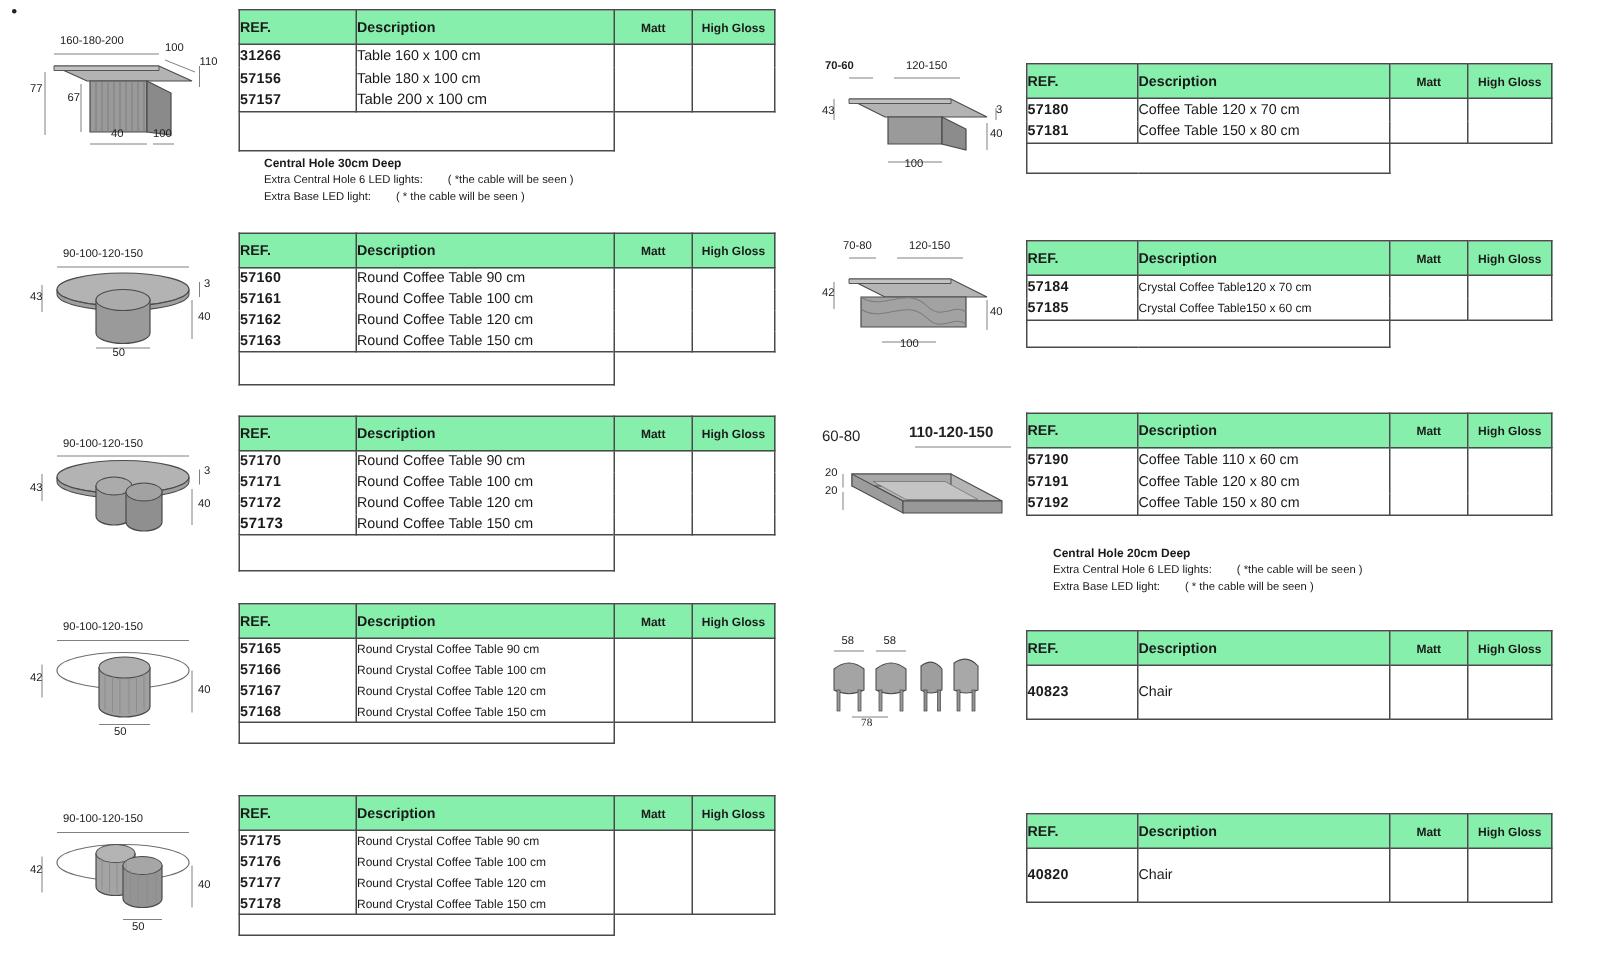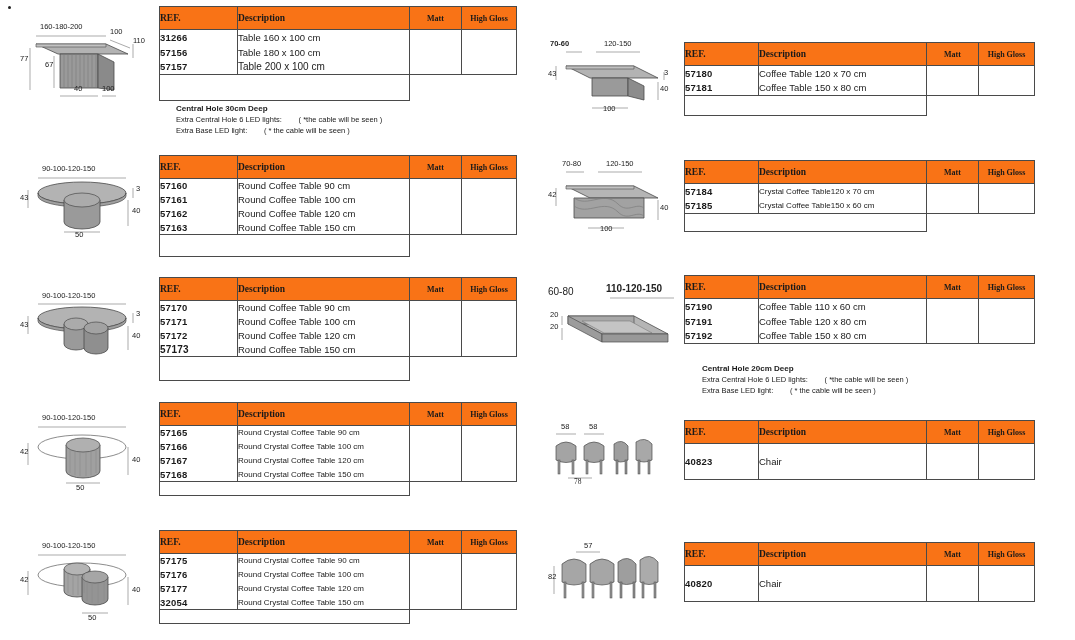--- a/index.html
+++ b/index.html
@@ -31,24 +31,23 @@
     border-collapse: collapse;
     table-layout: fixed;
     background: #fff;
   }
   table.spec th, table.spec td {
     border: 1px solid #4a4a4a;
     padding: 0;
     vertical-align: middle;
   }
   table.spec th {
-    background: #f97316;
+    background: #86efac;
     font-weight: bold;
     text-align: left;
-    font-family: Liberation Serif, serif;
   }
   .th-ref   { padding-left: 8px; }
   .th-desc  { padding-left: 8px; }
   .th-mid   { text-align: center !important; padding: 0; }
 
   .ref-cell {
     font-weight: bold;
     padding-left: 28px;
     letter-spacing: .2px;
   }
@@ -403,21 +402,21 @@
       </tr>
       <tr>
         <td class="ref-cell inner-none" style="height:14px; font-size:9.5px;">57176</td>
         <td class="desc-cell inner-none" style="font-size:8px;">Round Crystal Coffee Table 100 cm</td>
       </tr>
       <tr>
         <td class="ref-cell inner-none" style="height:14px; font-size:9.5px;">57177</td>
         <td class="desc-cell inner-none" style="font-size:8px;">Round Crystal Coffee Table 120 cm</td>
       </tr>
       <tr>
-        <td class="ref-cell nobord-top" style="height:14px; font-size:9.5px;">32054</td>
+        <td class="ref-cell nobord-top" style="height:14px; font-size:9.5px;">57178</td>
         <td class="desc-cell nobord-top" style="font-size:8px;">Round Crystal Coffee Table 150 cm</td>
       </tr>
       <tr>
         <td style="height:14px; border-right:none; border-top:none;"></td>
         <td style="border-left:none; border-top:none;"></td>
       </tr>
     </tbody>
   </table>
 
   <div class="block" style="left:548px; top:42px; width:130px; height:80px;">
@@ -636,42 +635,20 @@
     <tbody>
       <tr>
         <td class="ref-cell" style="height:36px; font-size:9.5px;">40823</td>
         <td class="desc-cell" style="font-size:9.5px;">Chair</td>
         <td></td>
         <td></td>
       </tr>
     </tbody>
   </table>
 
-  <div class="block" style="left:548px; top:540px; width:130px; height:80px;">
-    <svg width="130" height="80" viewBox="0 0 130 80">
-      <path d="M14,24 q12,-10 24,0 l0,18 q-12,6 -24,0 z" fill="#a6a6a6" stroke="#4a4a4a" stroke-width="0.7"></path>
-      <rect x="16" y="42" width="2" height="16" fill="#989898" stroke="#4a4a4a" stroke-width="0.5"></rect>
-      <rect x="34" y="42" width="2" height="16" fill="#989898" stroke="#4a4a4a" stroke-width="0.5"></rect>
-      <path d="M42,24 q12,-10 24,0 l0,18 q-12,6 -24,0 z" fill="#a6a6a6" stroke="#4a4a4a" stroke-width="0.7"></path>
-      <rect x="44" y="42" width="2" height="16" fill="#989898" stroke="#4a4a4a" stroke-width="0.5"></rect>
-      <rect x="62" y="42" width="2" height="16" fill="#989898" stroke="#4a4a4a" stroke-width="0.5"></rect>
-      <path d="M70,22 q10,-8 18,2 l0,18 q-10,5 -18,0 z" fill="#9e9e9e" stroke="#4a4a4a" stroke-width="0.7"></path>
-      <rect x="72" y="42" width="2" height="16" fill="#909090" stroke="#4a4a4a" stroke-width="0.5"></rect>
-      <rect x="85" y="42" width="2" height="16" fill="#909090" stroke="#4a4a4a" stroke-width="0.5"></rect>
-      <path d="M92,20 q10,-8 18,2 l0,20 q-9,5 -18,0 z" fill="#ababab" stroke="#4a4a4a" stroke-width="0.7"></path>
-      <rect x="94" y="42" width="2" height="16" fill="#949494" stroke="#4a4a4a" stroke-width="0.5"></rect>
-      <rect x="106" y="42" width="2" height="16" fill="#949494" stroke="#4a4a4a" stroke-width="0.5"></rect>
-      <g stroke="#555" stroke-width="0.5" fill="none">
-        <line x1="28" y1="12" x2="52" y2="12"></line>
-        <line x1="6" y1="26" x2="6" y2="54"></line>
-      </g>
-    </svg>
-    <div class="dim" style="left:36px; top:1px;">57</div>
-    <div class="dim" style="left:0px; top:32px;">82</div>
-  </div>
 
   <table class="spec" style="position:absolute; left:684px; top:542px; width:350px;">
     <colgroup>
         <col style="width:74px">
         <col style="width:168px">
         <col style="width:52px">
         <col style="width:56px">
       </colgroup>
     <thead>
       <tr>

